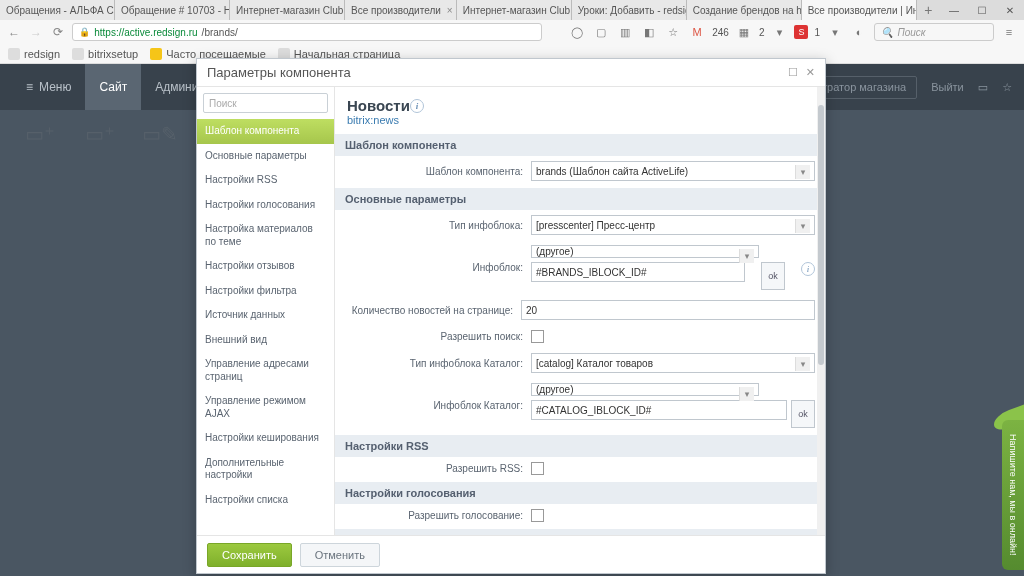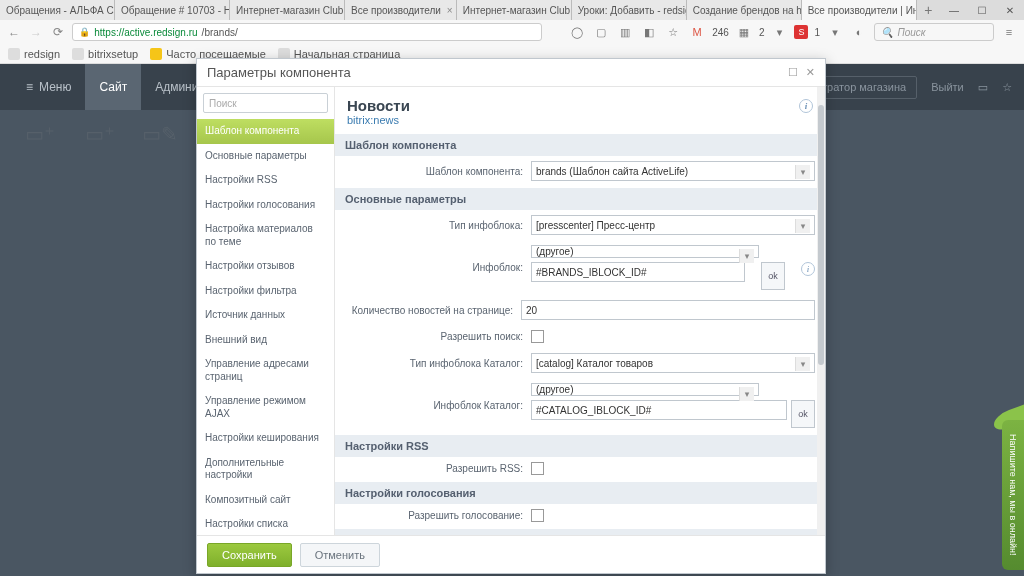--- a/index.html
+++ b/index.html
@@ -38,21 +38,21 @@
 .modal-title { height:28px; display:flex; align-items:center; padding:0 10px; font-size:13px; color:#555; border-bottom:1px solid #e5e5e5;}
 .modal-title-controls{margin-left:auto; display:flex; gap:8px; color:#999; font-size:11px;}
 .modal-body { flex:1; display:flex; overflow:hidden;}
 .modal-sidebar { width:138px; border-right:1px solid #e5e5e5; display:flex; flex-direction:column; overflow-y:auto;}
 .side-search { margin:6px; height:20px; border:1px solid #c9d0d6; border-radius:2px; padding:0 5px; font-size:10px; color:#aaa; display:flex; align-items:center;}
 .side-list { flex:1; overflow-y:auto;}
 .side-item { padding:6px 8px; font-size:10px; color:#5a6470; line-height:1.25; cursor:pointer;}
 .side-item.active{ background:#b0cc58; background:linear-gradient(#bede61,#a6c64c); color:#fff;}
 .modal-main { flex:1; overflow-y:auto; position:relative;}
 .comp-header { padding:10px 12px 6px; }
-.comp-title { font-size:15px; font-weight:bold; color:#3a4652; display:flex; align-items:center; gap:19px;justify-content:space-between;}
+.comp-title { font-size:15px; font-weight:bold; color:#3a4652; display:flex; align-items:center; gap:0;}
 .comp-sub { font-size:11px; color:#3a7bb0;}
 .sect-bar { background:#e8edf2; color:#556070; font-weight:bold; font-size:11px; padding:5px 10px; margin-top:2px;}
 .form-row { display:flex; align-items:center; padding:5px 10px; gap:8px; font-size:10px;}
 .form-label { width:178px; text-align:right; color:#5a6470;}
 .form-control { flex:1; display:flex; gap:4px; align-items:center;}
 .sel { flex:1; height:20px; border:1px solid #c0c7ce; background:#fff; font-size:10px; padding:0 4px; position:relative; display:flex; align-items:center;}
 .sel::after{content:"▾"; position:absolute; right:4px; top:3px; color:#888; font-size:9px; background:#f0f0f0; width:14px; text-align:center; border-left:1px solid #ddd; height:14px; line-height:14px;}
 .txt { flex:1; height:20px; border:1px solid #c0c7ce; padding:0 4px; font-size:10px; display:flex; align-items:center; color:#333;}
 .chk { width:13px; height:13px; border:1px solid #999; background:#fff;}
 .ok-btn { width:24px; height:28px; border:1px solid #c0c7ce; background:#f5f7f9; font-size:9px; display:flex; align-items:center; justify-content:center; color:#556;}
@@ -200,21 +200,20 @@
         <div class="side-item">Настройки голосования</div>
         <div class="side-item">Настройка материалов по теме</div>
         <div class="side-item">Настройки отзывов</div>
         <div class="side-item">Настройки фильтра</div>
         <div class="side-item">Источник данных</div>
         <div class="side-item">Внешний вид</div>
         <div class="side-item">Управление адресами страниц</div>
         <div class="side-item">Управление режимом AJAX</div>
         <div class="side-item">Настройки кеширования</div>
         <div class="side-item">Дополнительные настройки</div>
-        <div class="side-item">Композитный сайт</div>
         <div class="side-item">Настройки списка</div>
 
       </div>
     </div>
     <div class="modal-main">
       <div class="comp-header">
         <div class="comp-title">
             <span>Новости</span>
             <span class="info-i">i</span>
           </div>

